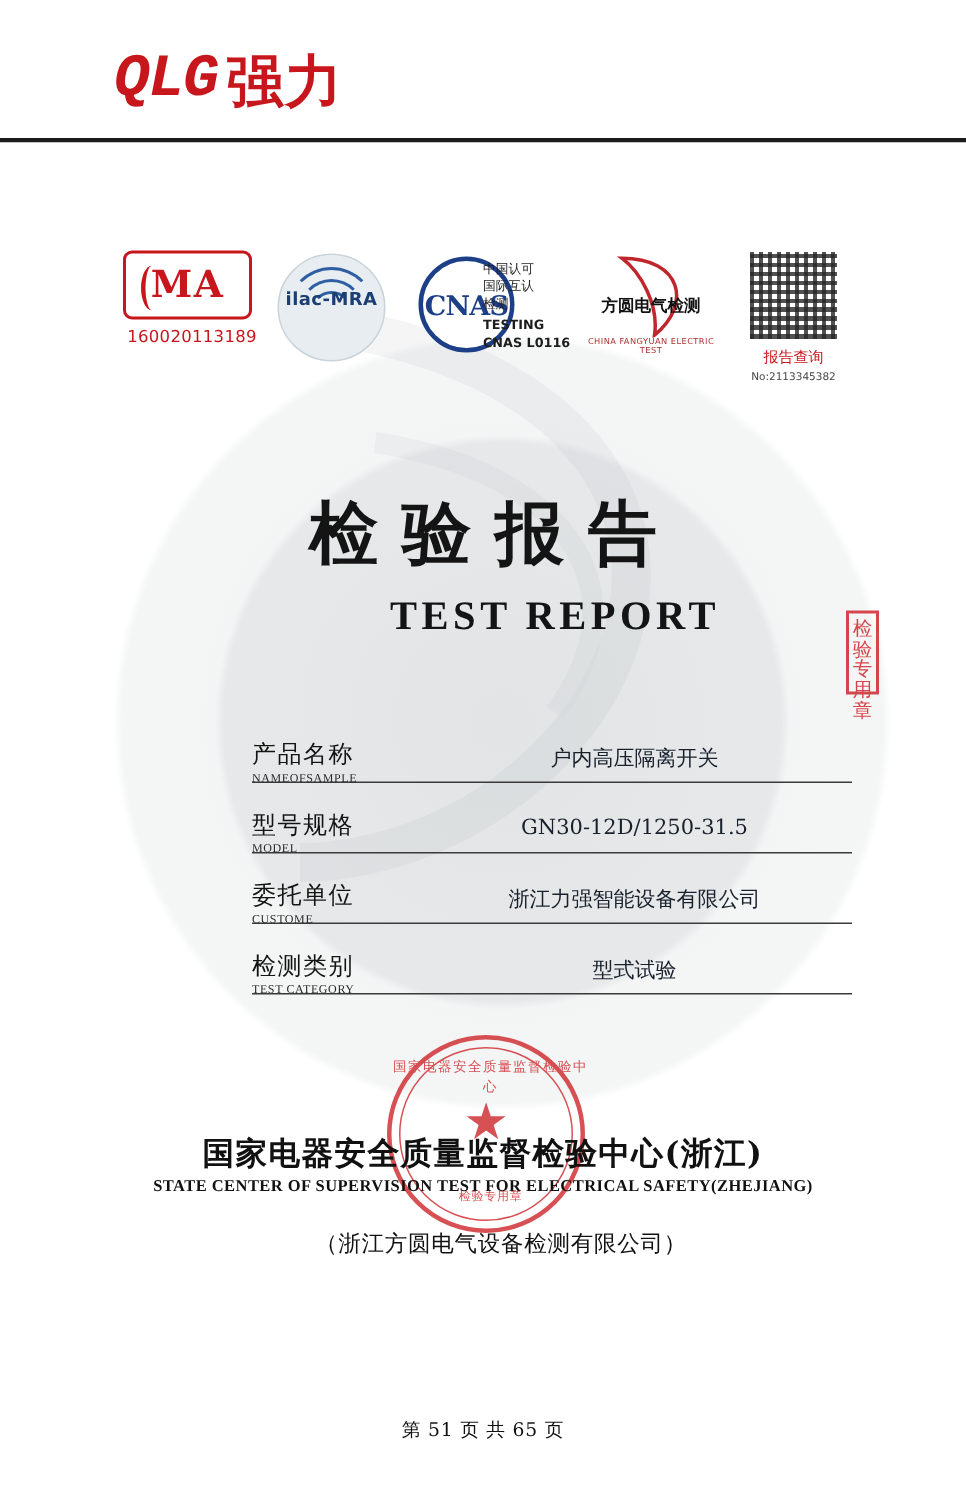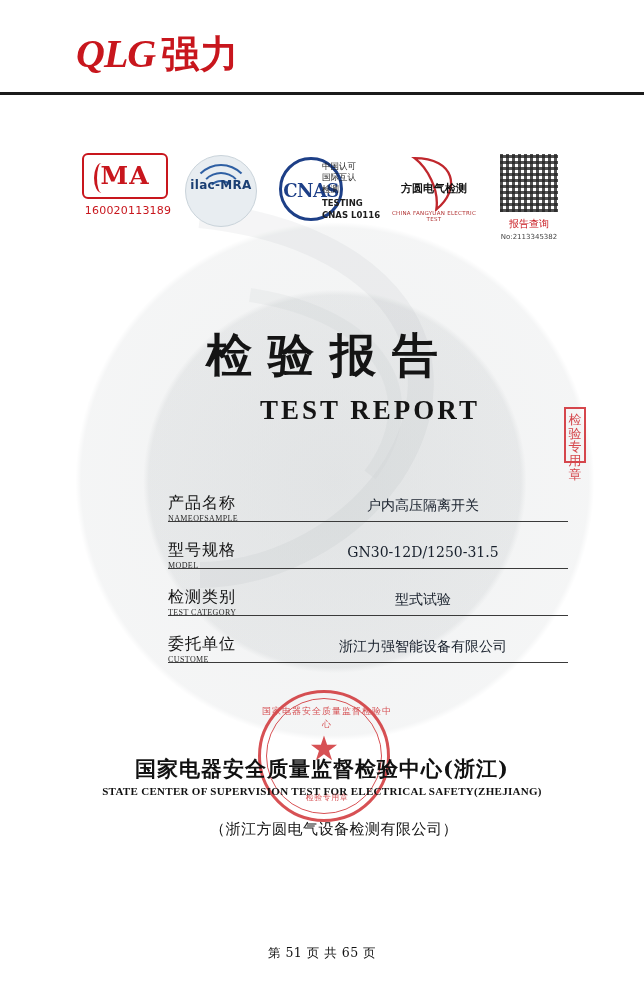--- a/index.html
+++ b/index.html
@@ -25,21 +25,21 @@
   }
   .brand-logo {
     position: absolute;
     left: 76px;
     top: 34px;
     display: flex;
     align-items: center;
     gap: 6px;
   }
   .brand-qlg {
-    font-family: Liberation Serif, serif;
+    font-family: Liberation Mono, monospace;
     font-style: italic;
     font-weight: bold;
     font-size: 40px;
     letter-spacing: -1px;
     color: #c8161d;
     line-height: 1;
   }
   .brand-cn {
     font-family: "DejaVu Sans", sans-serif;
     font-weight: bold;
@@ -73,21 +73,21 @@
   
   .wm {
     position: absolute;
     pointer-events: none;
     opacity: .20;
   }
 
   
   .logo-row {
     position: absolute;
-    top: 58px;
+    top: 72px;
     left: 0;
     width: 521px;
     height: 90px;
   }
   .logo {
     position: absolute;
     top: 0;
   }
 
   .cma-box {
@@ -511,30 +511,30 @@
     </div>
 
     <div class="field-row">
       <div class="field-label">型号规格</div>
       <div class="field-sub">MODEL</div>
       <div class="field-value">GN30-12D/1250-31.5</div>
       <div class="field-line"></div>
     </div>
 
     <div class="field-row">
+      <div class="field-label">委托单位</div>
+      <div class="field-sub">CUSTOME</div>
+      <div class="field-value">浙江力强智能设备有限公司</div>
+      <div class="field-line"></div>
+    </div>
+
+    <div class="field-row">
       <div class="field-label">检测类别</div>
       <div class="field-sub">TEST CATEGORY</div>
       <div class="field-value">型式试验</div>
-      <div class="field-line"></div>
-    </div>
-
-    <div class="field-row">
-      <div class="field-label">委托单位</div>
-      <div class="field-sub">CUSTOME</div>
-      <div class="field-value">浙江力强智能设备有限公司</div>
       <div class="field-line"></div>
     </div>
   </div>
 
   <div class="stamp">
     <div class="stamp-inner"></div>
     <div class="stamp-arc">国家电器安全质量监督检验中心</div>
     <div class="stamp-star">★</div>
     <div class="stamp-bottom">检验专用章</div>
   </div>

